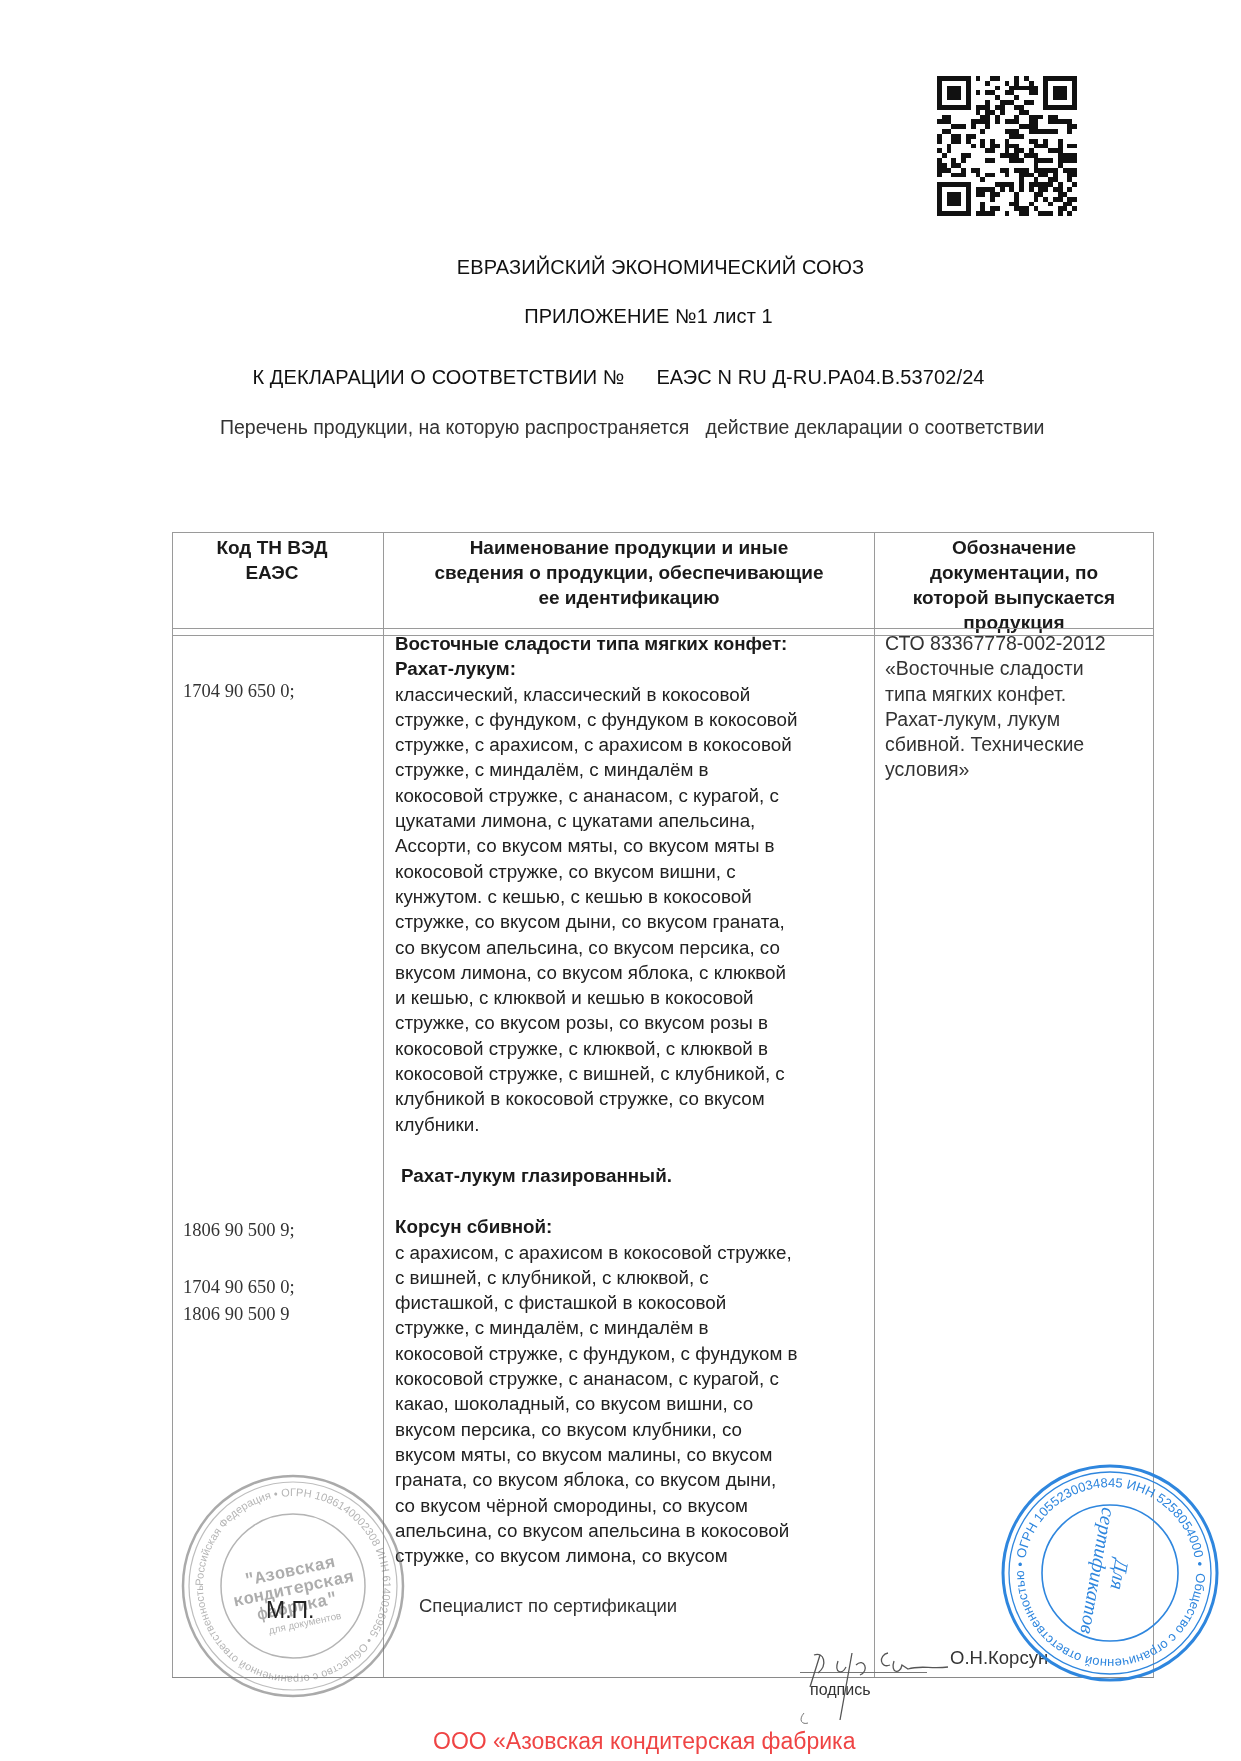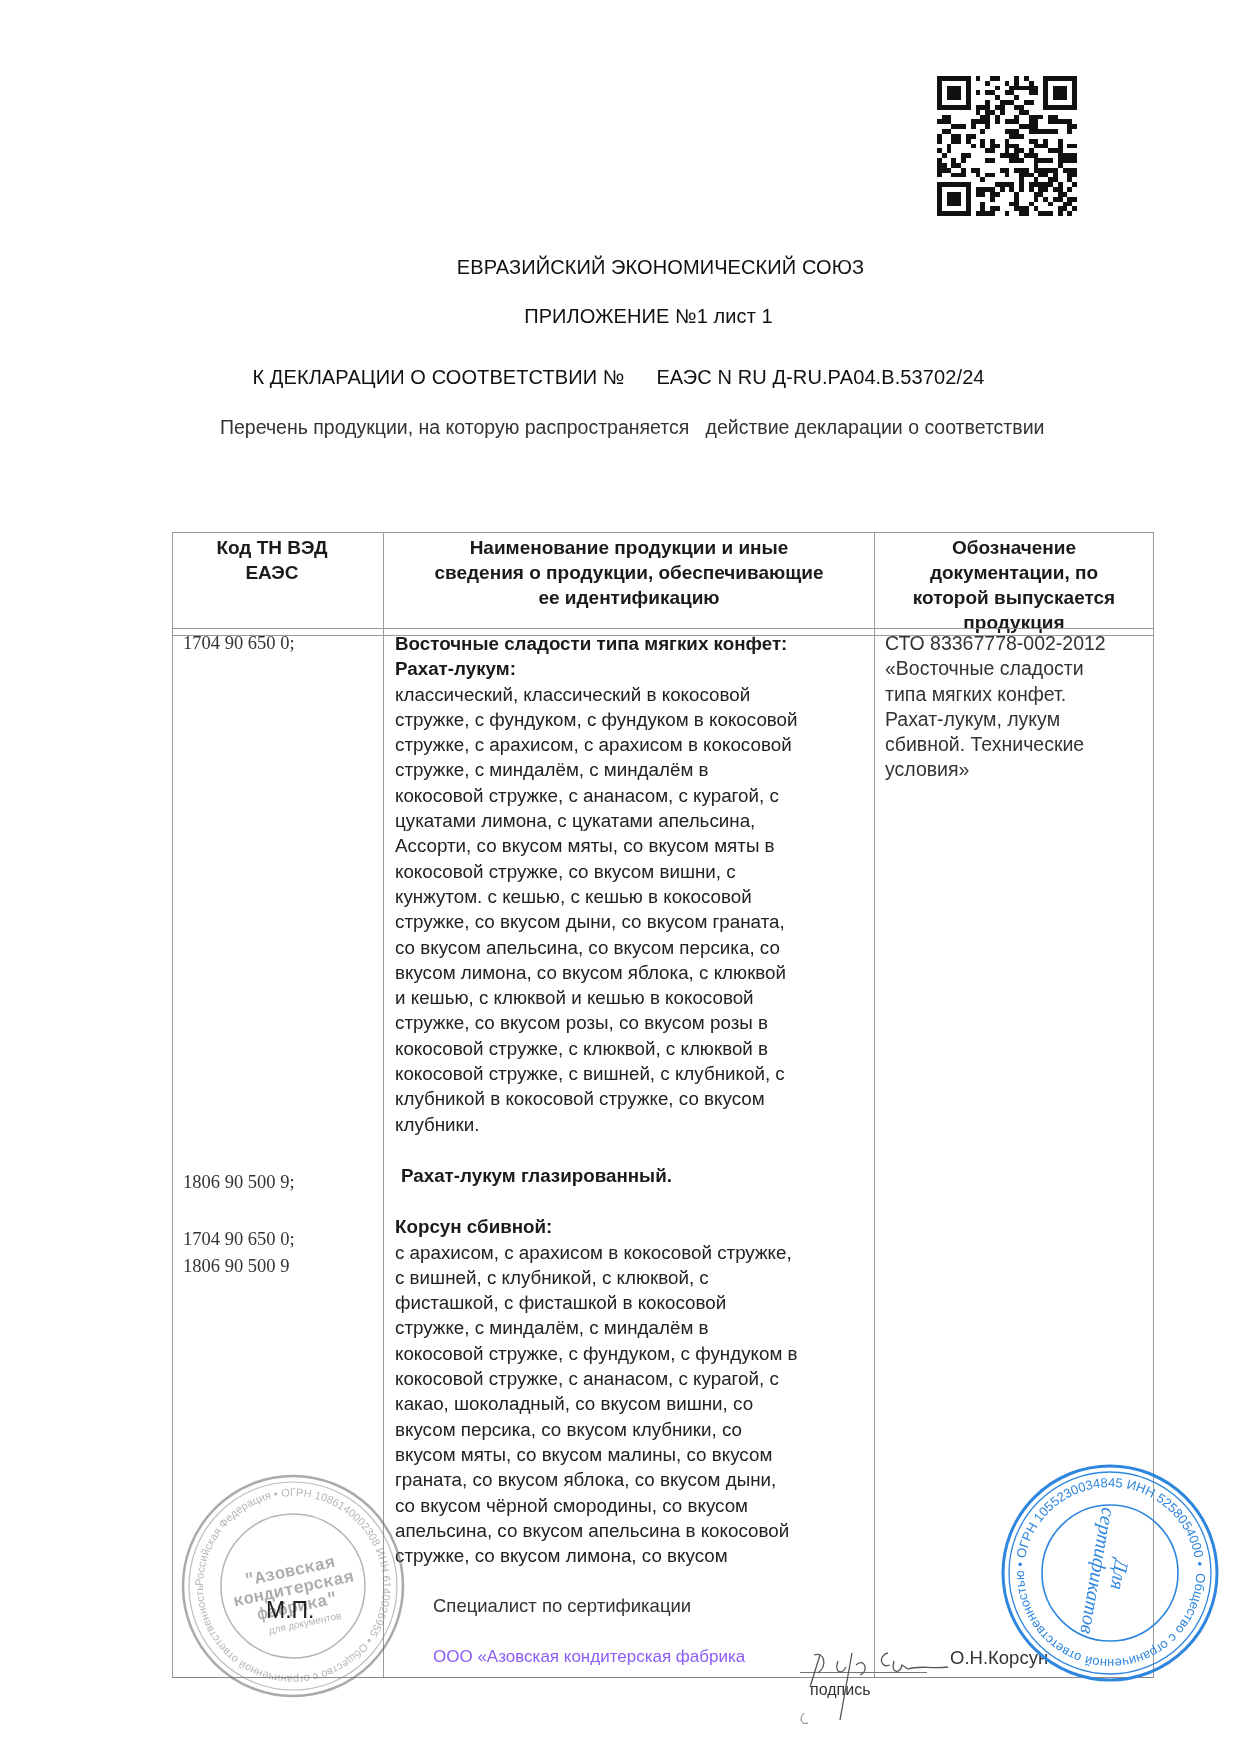--- a/index.html
+++ b/index.html
@@ -36,30 +36,30 @@
     col.c3 { width: 279px; }
     table td {
       border: 1px solid #9a9a9a; vertical-align: top; padding: 0;
     }
     table.body td { border-bottom: 1px solid #8a8a8a; }
     .hcell {
       text-align: center; font-weight: bold; font-size: 19px; line-height: 25px;
       padding-top: 2px; color: #1a1a1a;
     }
     .hcell.c1h { padding-right: 12px; }
-    .code { position: absolute; left: 183px; font-family: "Liberation Serif", serif; font-size: 18.5px; color: #333; }
+    .code { position: absolute; left: 183px; font-family: "Liberation Serif", serif; font-size: 18.5px; color: #333; margin-top: 48px; }
 
     .desc { padding: 2px 10px 0 11px; font-size: 18.8px; line-height: 25.3px; color: #222; }
     .desc .b { font-weight: bold; color: #1a1a1a; }
     .gap { height: 26px; }
     .doc { padding: 2px 4px 0 10px; font-size: 19.5px; line-height: 25.3px; color: #333; }
 
     .mp { position: absolute; left: 266px; top: 1597px; font-family: "Liberation Sans", sans-serif; font-size: 23px; color: #222; }
-    .sig1 { position: absolute; left: 433px; top: 1595px; font-size: 18.5px; color: #333; }
-    .sig2 { position: absolute; left: 433px; top: 1647px; font-size: 17px; color: #8b5cf6; }
+    .sig1 { position: absolute; left: 419px; top: 1595px; font-size: 18.5px; color: #333; }
+    .sig2 { position: absolute; left: 433px; top: 1728px; font-size: 23px; color: #ef4444; }
     .sigline { position: absolute; left: 800px; top: 1672px; width: 127px; border-top: 1px solid #777; }
     .sigword { position: absolute; left: 810px; top: 1681px; font-size: 16px; color: #333; }
     .signame { position: absolute; left: 950px; top: 1647px; font-size: 18.5px; color: #333; }
     .scribble { position: absolute; left: 790px; top: 1625px; width: 160px; height: 100px; }
     .stamp-left { position: absolute; left: 177px; top: 1470px; width: 232px; height: 232px; opacity: 0.55; }
     .stamp-right { position: absolute; left: 995px; top: 1458px; width: 230px; height: 230px; }
   </style>
 </head>
 <body>
 

